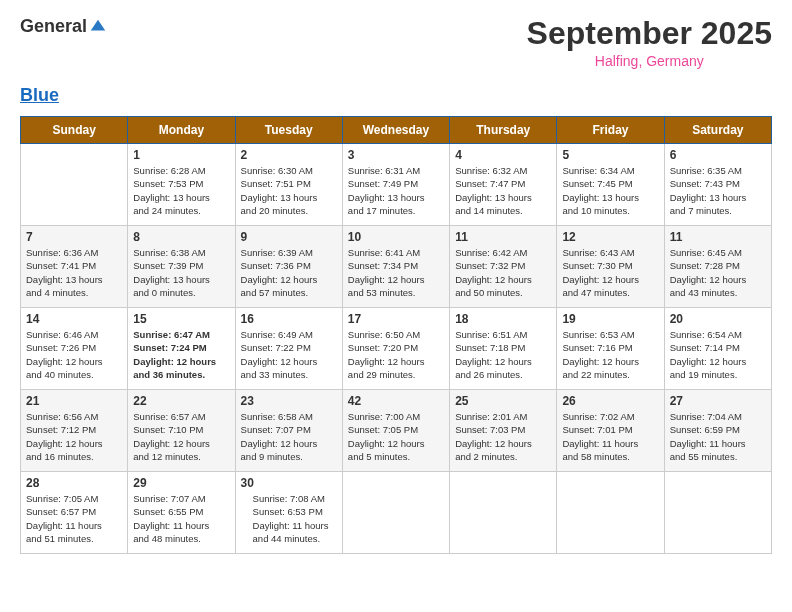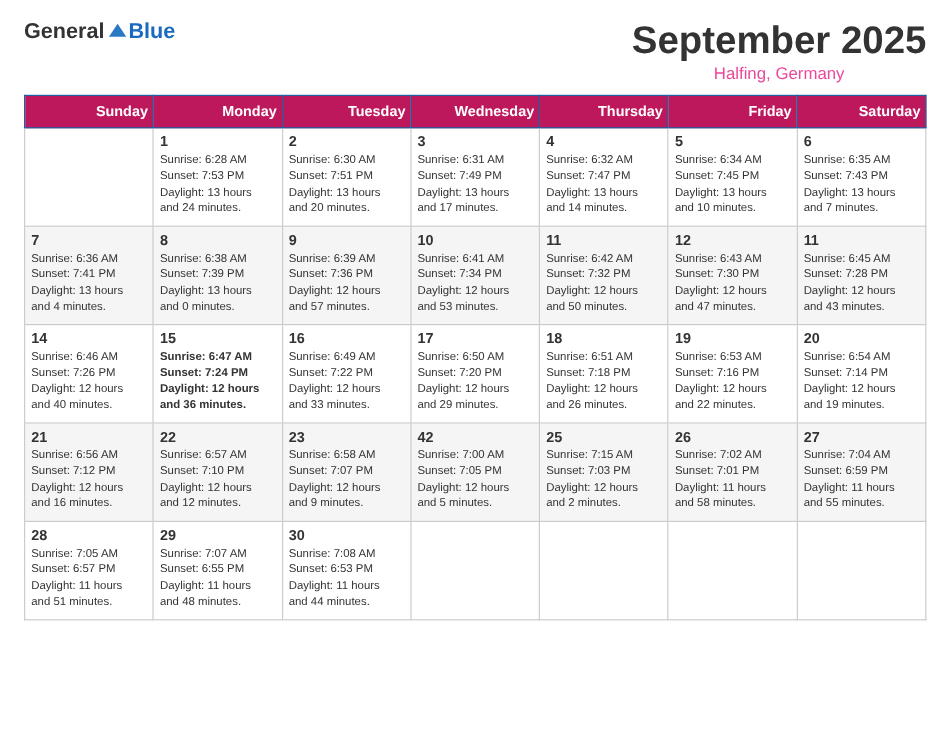--- a/index.html
+++ b/index.html
@@ -17,37 +17,39 @@
       background: #fff;
     }
     .header {
       display: flex;
       justify-content: space-between;
       align-items: flex-start;
       margin-bottom: 10px;
     }
     .logo {
       display: flex;
-      flex-direction: row;
+      flex-direction: column;
       align-items: flex-start;
+      gap: 48px;
     }
     .logo-text {
       display: flex;
       align-items: center;
       gap: 0;
     }
     .logo-general {
       font-size: 18px;
       font-weight: bold;
       color: #333;
     }
     .logo-blue {
       font-size: 18px;
       font-weight: bold;
       color: #1a6abf;
+      text-decoration: underline;
     }
     .logo-icon {
       width: 18px;
       height: 18px;
       margin-left: 2px;
     }
     .title-area {
       text-align: center;
     }
     .month-title {
@@ -60,26 +62,26 @@
       font-size: 14px;
       color: #ec4899;
       margin-top: 2px;
     }
     .calendar {
       width: 100%;
       border-collapse: collapse;
       border: 1px solid #ccc;
     }
     .calendar th {
-      background-color: #be185d;
+      background-color: #a16207;
       color: #fff;
       font-size: 12px;
       font-weight: bold;
       padding: 6px 4px;
-      text-align: right;
+      text-align: center;
       border: 1px solid #2060a0;
     }
     .calendar td {
       vertical-align: top;
       border: 1px solid #ccc;
       padding: 4px 5px;
       width: calc(100% / 7);
       height: 82px;
     }
     .day-number {
@@ -304,21 +306,21 @@
           </td>
           <td class="row-stripe-2">
             <div class="day-number">42</div>
             <div class="day-info" style="white-space: pre-line;">Sunrise: 7:00 AM
 Sunset: 7:05 PM
 Daylight: 12 hours
 and 5 minutes.</div>
           </td>
           <td class="row-stripe-2">
             <div class="day-number">25</div>
-            <div class="day-info" style="white-space: pre-line;">Sunrise: 7:15 AM
+            <div class="day-info" style="white-space: pre-line;">Sunrise: 2:01 AM
 Sunset: 7:03 PM
 Daylight: 12 hours
 and 2 minutes.</div>
           </td>
           <td class="row-stripe-2">
             <div class="day-number">26</div>
             <div class="day-info" style="white-space: pre-line;">Sunrise: 7:02 AM
 Sunset: 7:01 PM
 Daylight: 11 hours
 and 58 minutes.</div>
@@ -341,21 +343,21 @@
           </td>
           <td class="row-stripe-1">
             <div class="day-number">29</div>
             <div class="day-info" style="white-space: pre-line;">Sunrise: 7:07 AM
 Sunset: 6:55 PM
 Daylight: 11 hours
 and 48 minutes.</div>
           </td>
           <td class="row-stripe-1">
             <div class="day-number">30</div>
-            <div class="day-info" style="white-space: pre-line;">Sunrise: 7:08 AM
+            <div class="day-info" style="white-space: pre-line; margin-left: 12px;">Sunrise: 7:08 AM
 Sunset: 6:53 PM
 Daylight: 11 hours
 and 44 minutes.</div>
           </td>
           <td class="row-stripe-1"></td>
           <td class="row-stripe-1"></td>
           <td class="row-stripe-1"></td>
           <td class="row-stripe-1"></td>
         </tr>
       </tbody>

